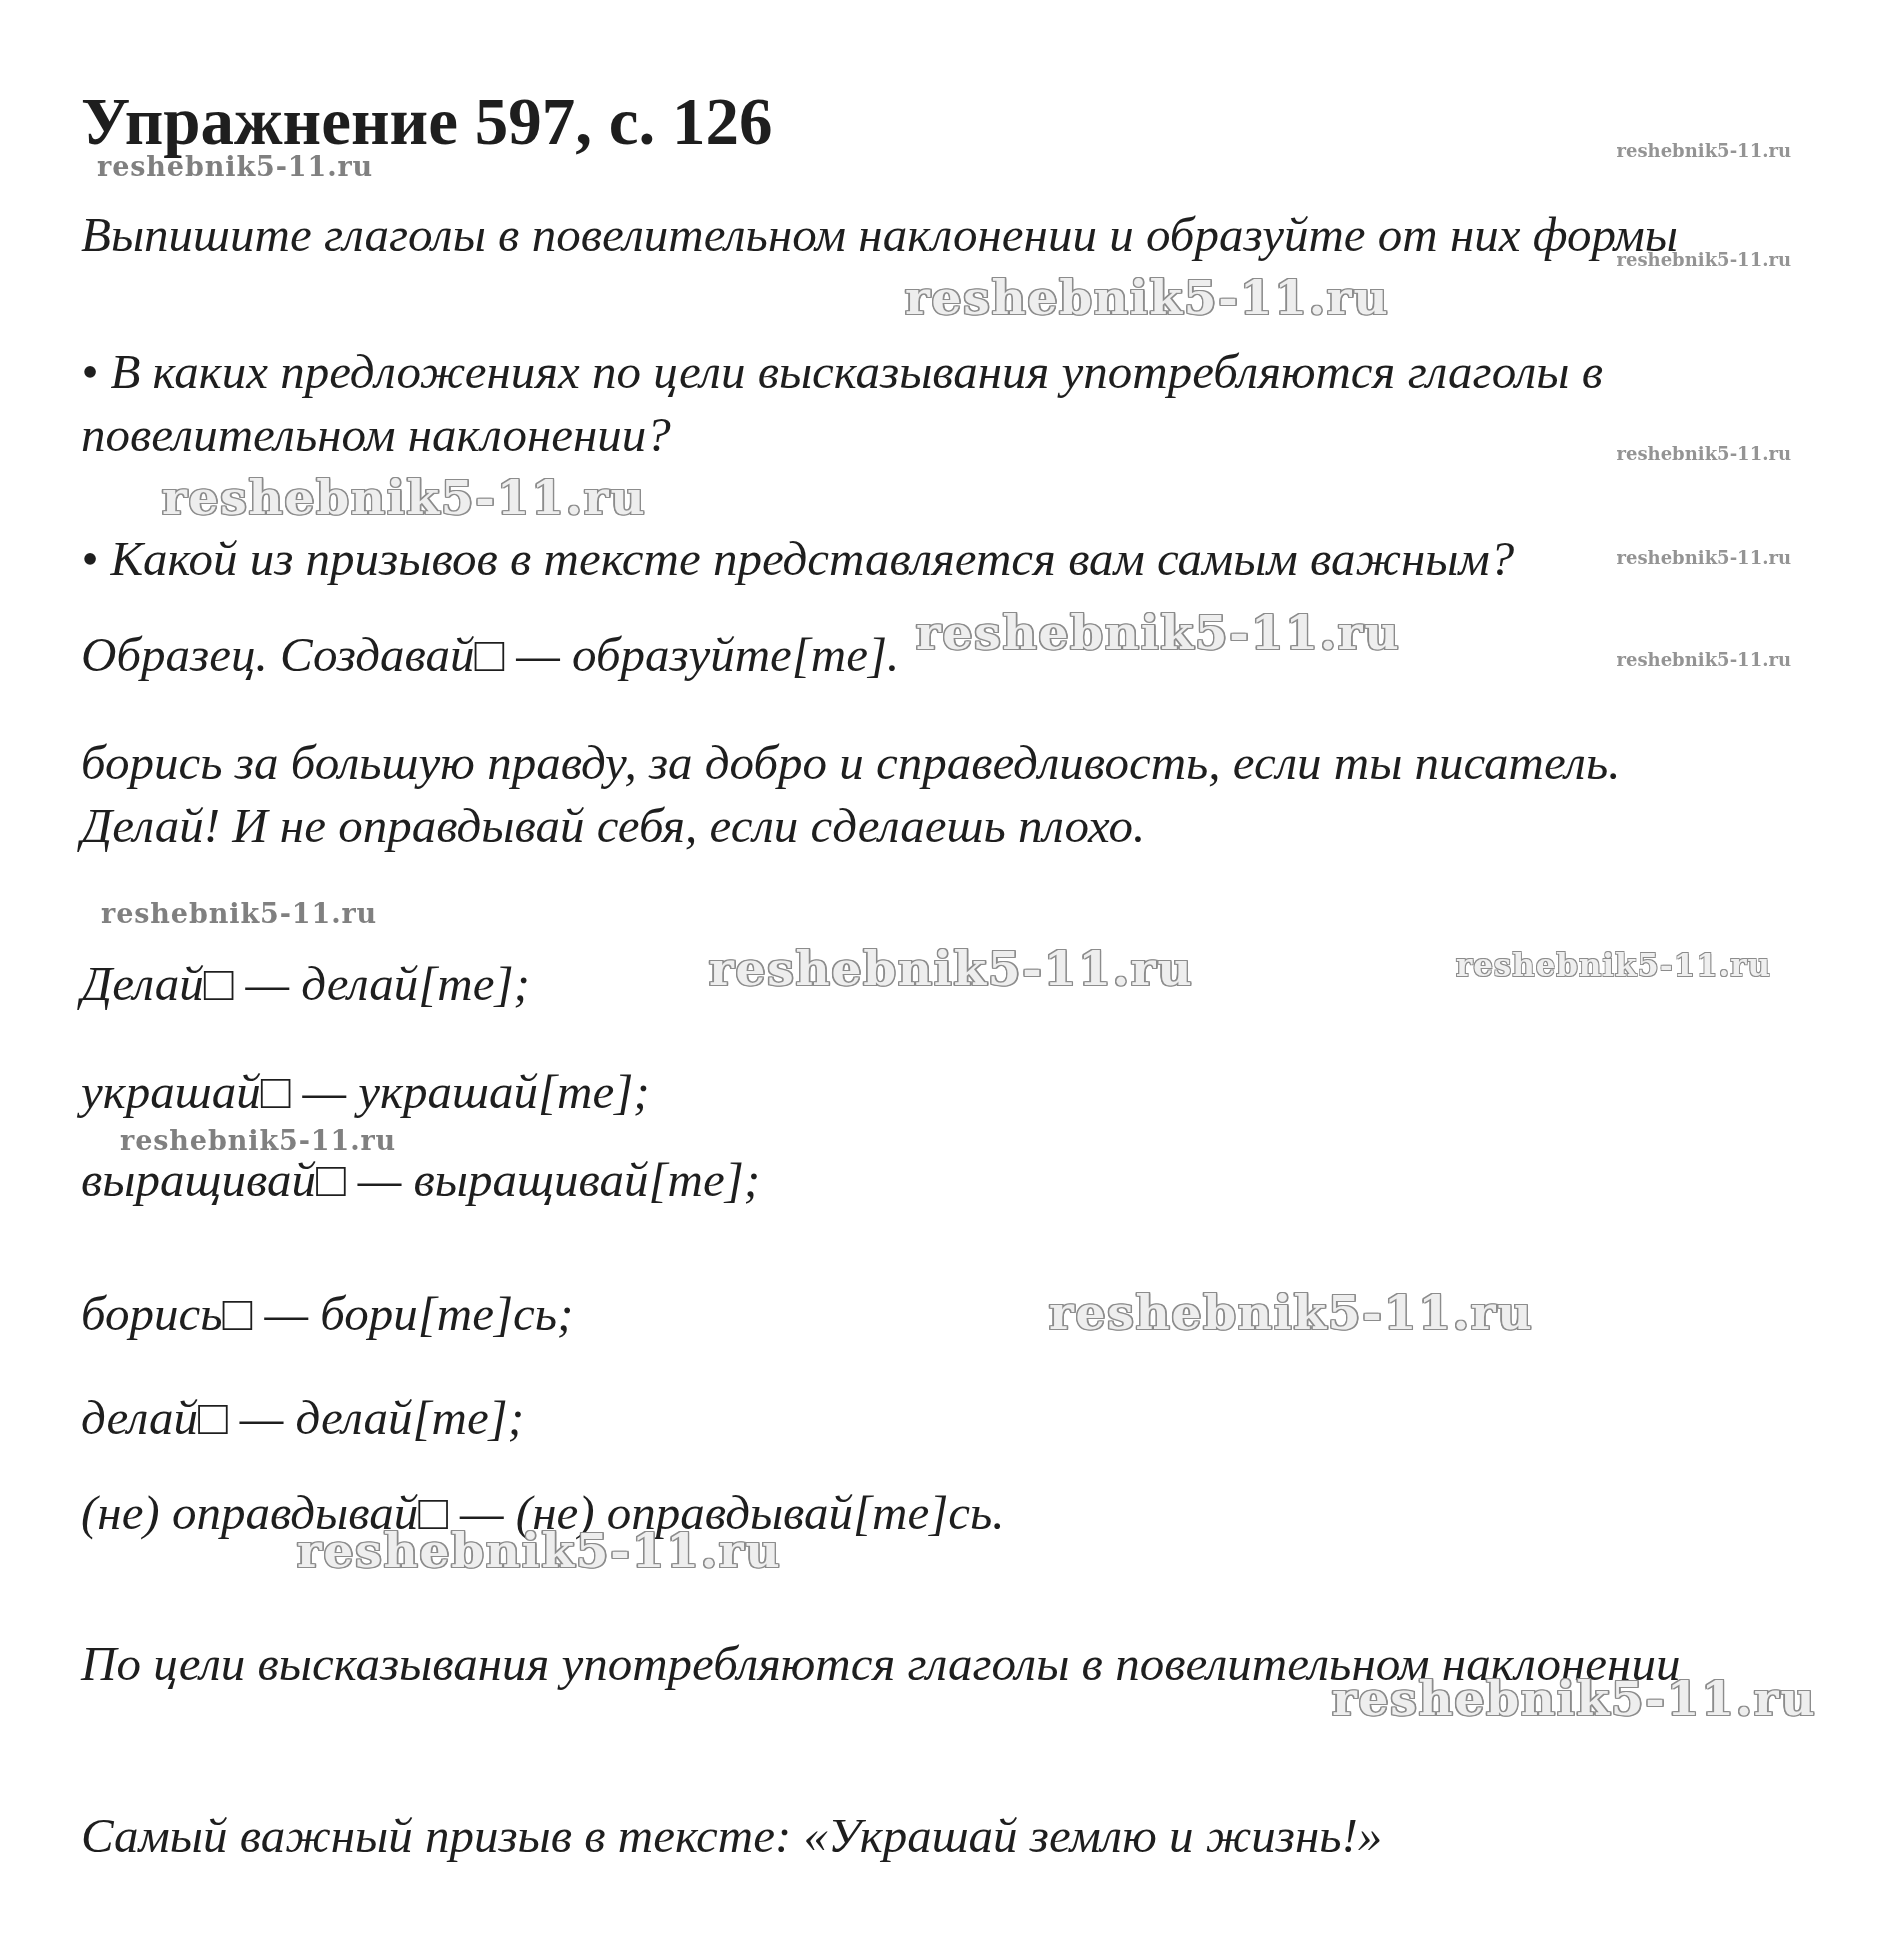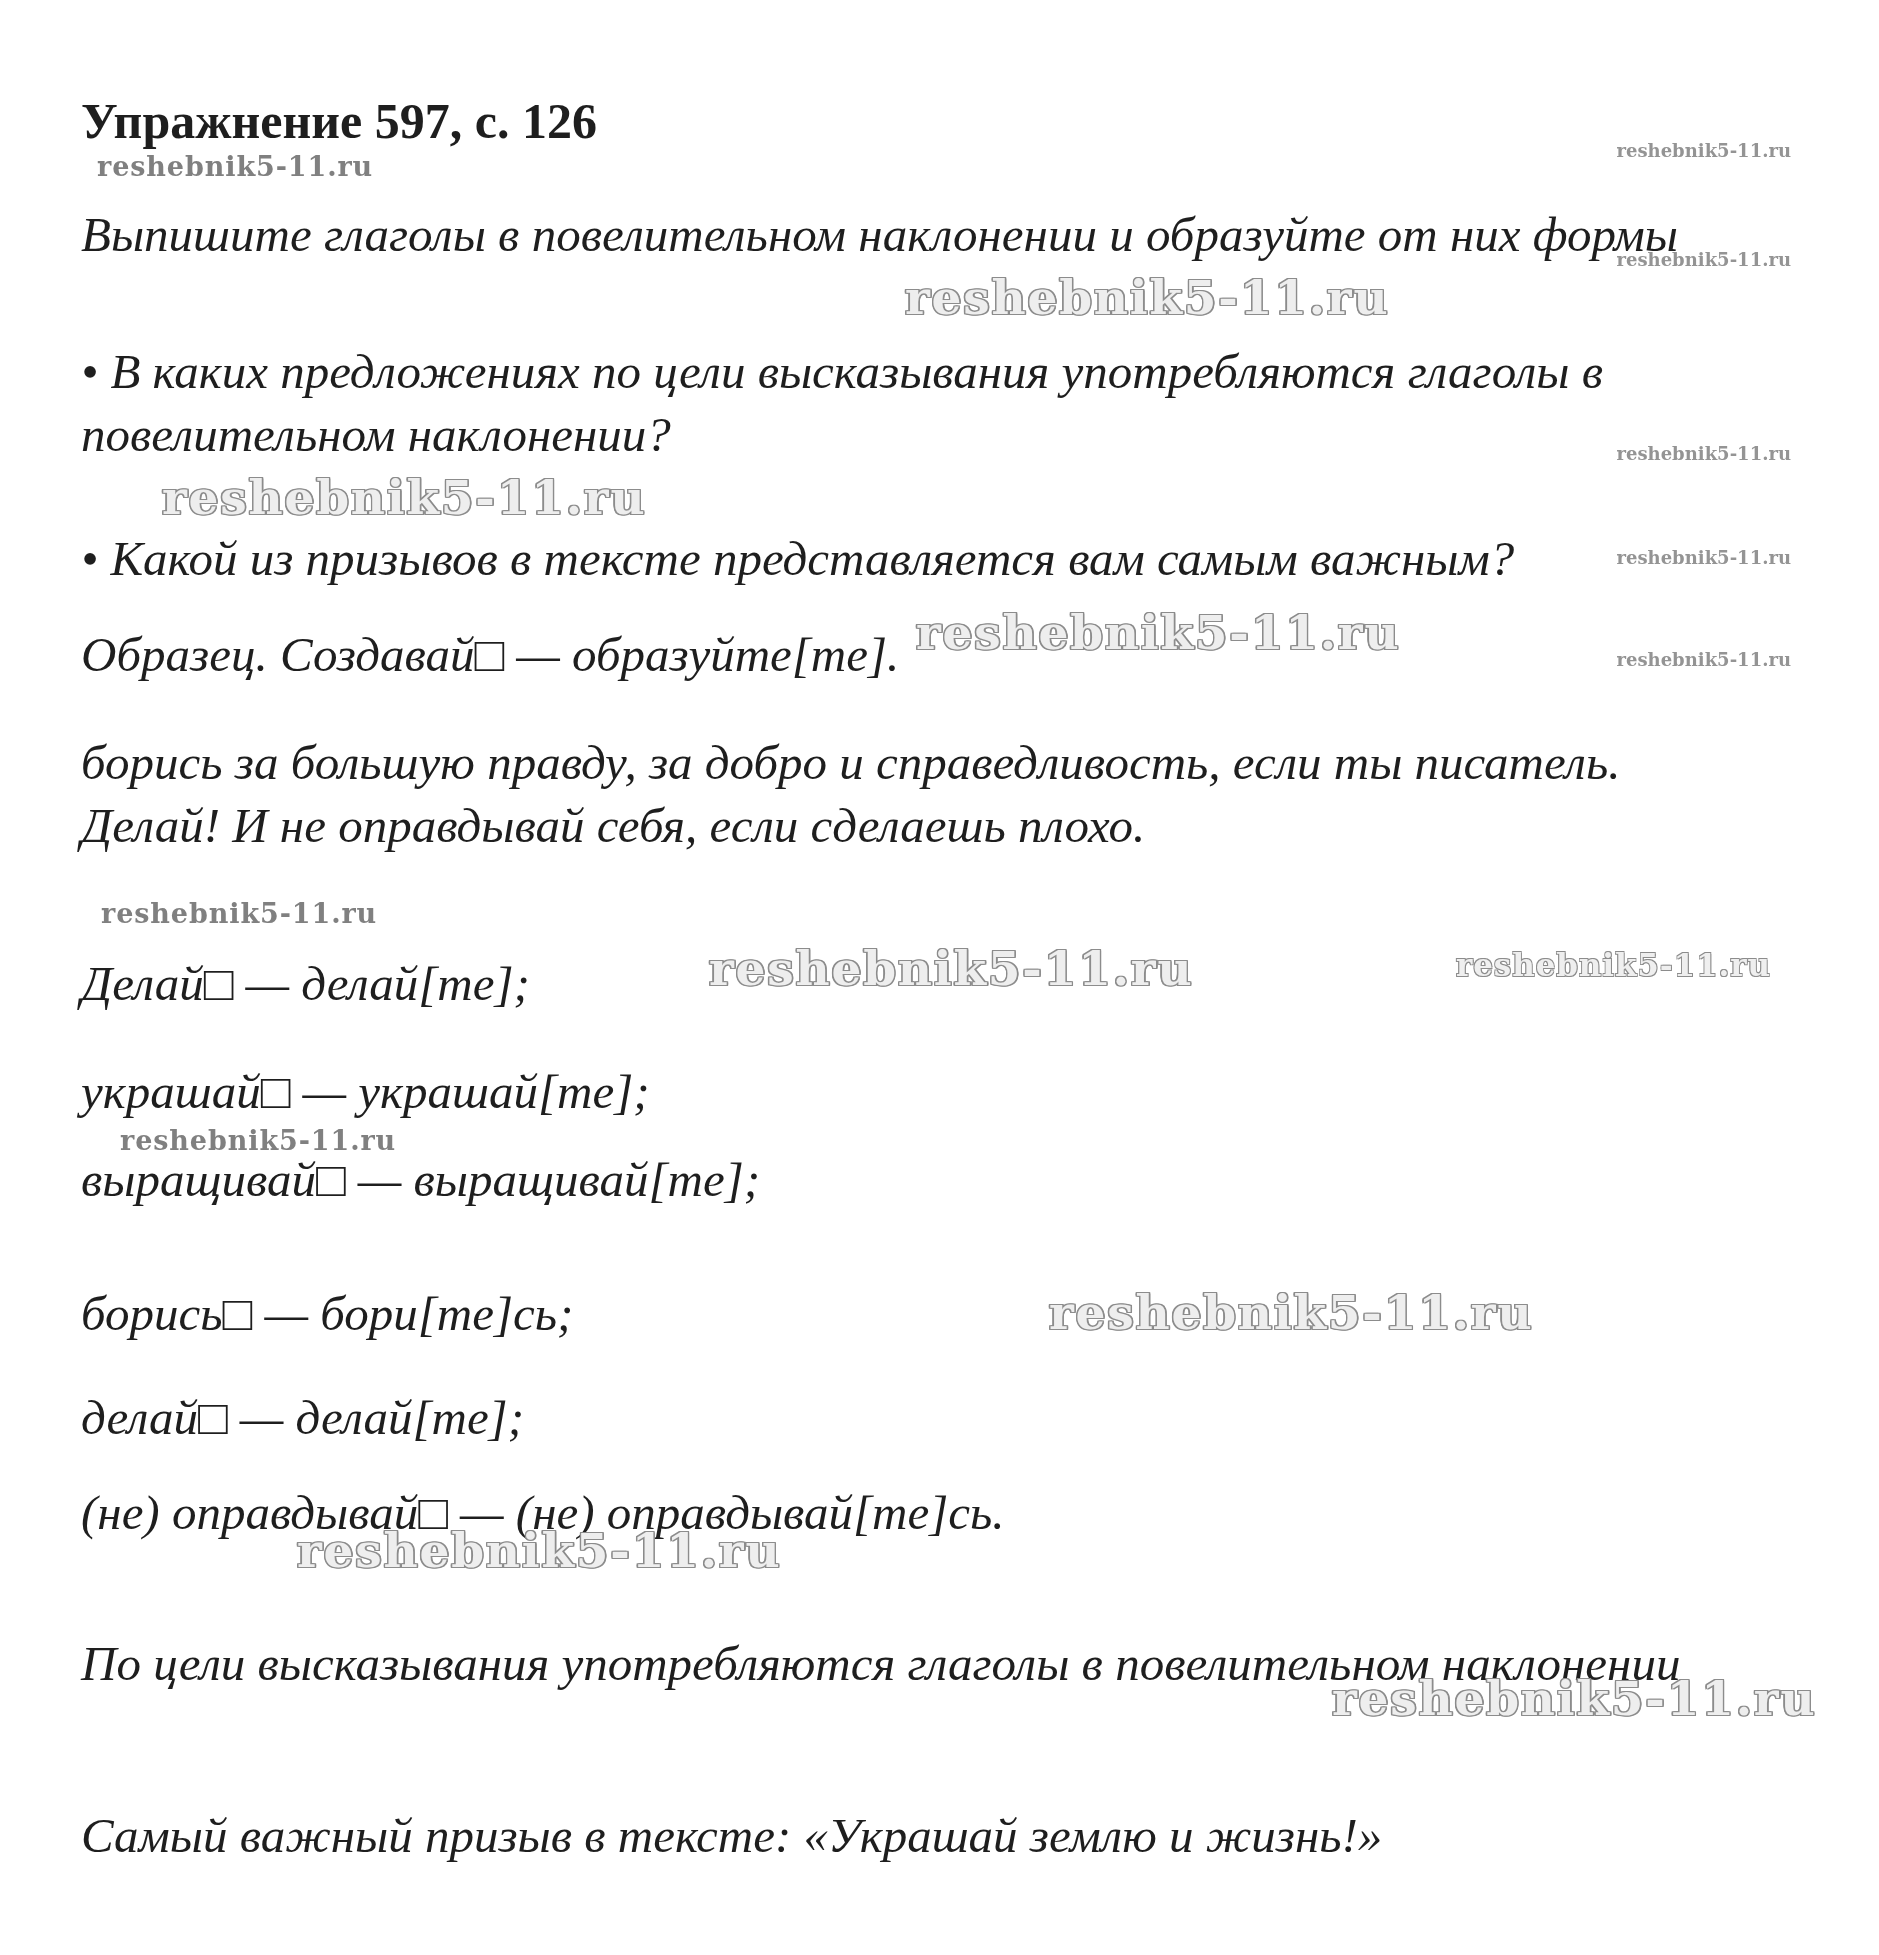--- a/index.html
+++ b/index.html
@@ -17,21 +17,21 @@
   }
   .para {
     position: absolute;
     left: 81px;
     font-size: 49px;
     line-height: 63px;
     white-space: nowrap;
     margin: 0;
   }
   .title {
-    font-size: 50px;
+    font-size: 67px;
     font-weight: bold;
   }
   .line {
     white-space: nowrap;
     font-style: italic;
   }
   .wm {
     position: absolute;
     font-family: "DejaVu Serif", serif;
     font-weight: bold;

